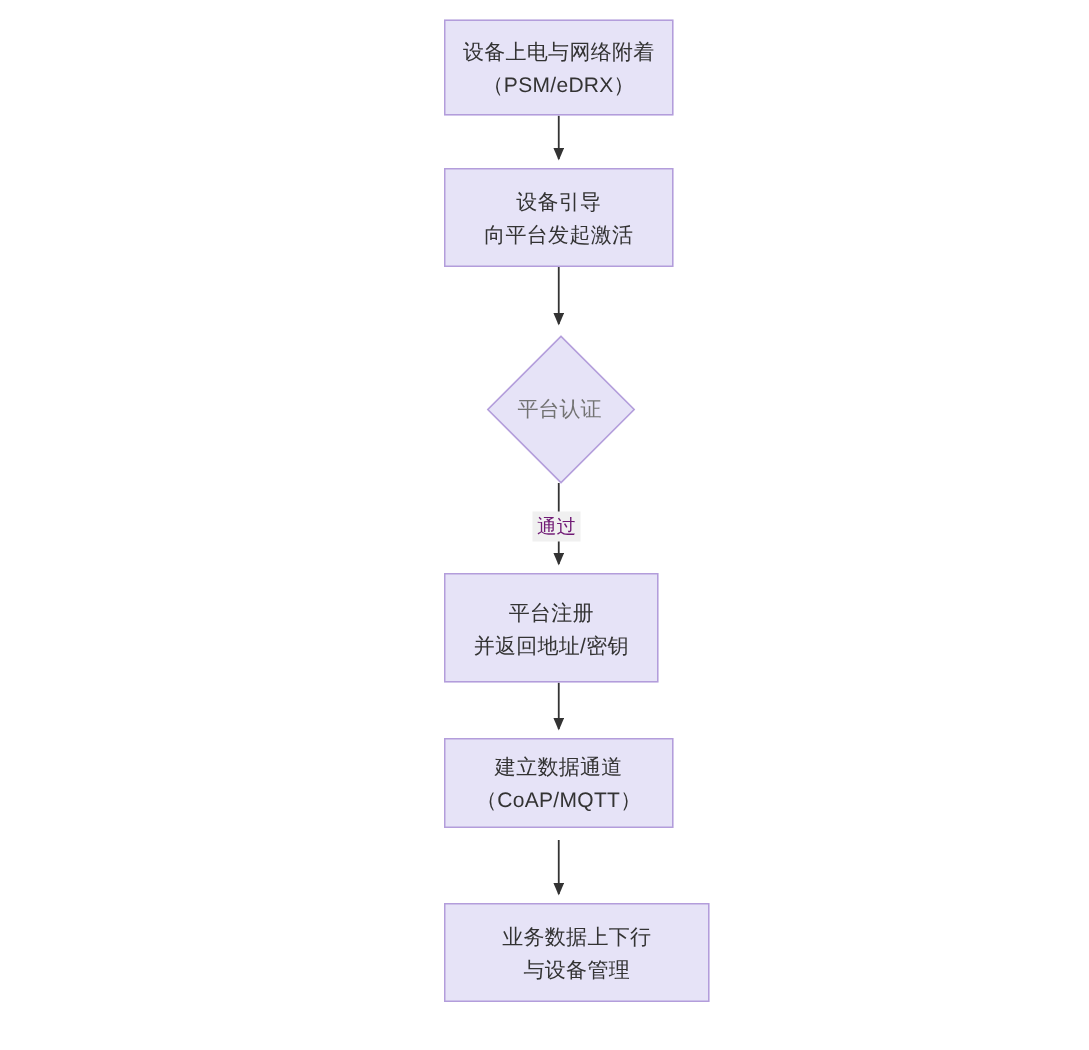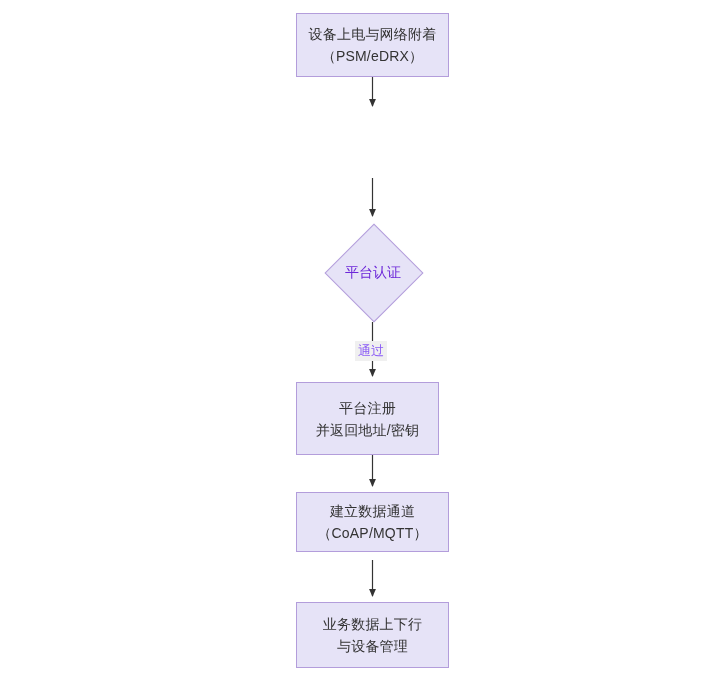--- a/index.html
+++ b/index.html
@@ -60,33 +60,33 @@
     height: 68px;
     margin-left: -34px;
     margin-top: -34px;
     background: #e6e3f7;
     border: 1px solid #b39ddb;
     transform: rotate(45deg);
   }
   .node-decision-label {
     position: relative;
     z-index: 2;
-    color: #6d28d9;
+    color: #737373;
     font-size: 14px;
     line-height: 22px;
     text-align: left;
     white-space: nowrap;
   }
   .node-label {
     white-space: pre-line;
   }
   .edge-label {
     position: absolute;
     background: #f0f0f0;
-    color: #8b5cf6;
+    color: #701a75;
     font-size: 13px;
     line-height: 18px;
     padding: 1px 3px;
     white-space: nowrap;
     box-sizing: border-box;
   }
 </style>
 </head>
 <body>
 
@@ -103,38 +103,42 @@
     <line x1="372.5" y1="322" x2="372.5" y2="376" stroke="#333333" stroke-width="1.2" marker-end="url(#arrowhead)"></line>
     <line x1="372.5" y1="455" x2="372.5" y2="486" stroke="#333333" stroke-width="1.2" marker-end="url(#arrowhead)"></line>
     <line x1="372.5" y1="560" x2="372.5" y2="596" stroke="#333333" stroke-width="1.2" marker-end="url(#arrowhead)"></line>
   </svg>
 
   <div class="node node-process" style="left:296px; top:13px; width:153px; height:64px;">
     <span class="node-label">设备上电与网络附着
 （PSM/eDRX）</span>
   </div>
 
+  <div class="node node-process" style="left:296px; top:112px; width:153px; height:66px;">
+    <span class="node-label">设备引导
+向平台发起激活</span>
+  </div>
 
   <div class="node-decision-wrap" style="left:325px; top:222px; width:96px; height:100px;">
     <div class="node-decision-shape"></div>
     <span class="node-decision-label">平台认证</span>
   </div>
 
   <div class="edge-label" style="left:355px; top:341px;">
     <span>通过</span>
   </div>
 
   <div class="node node-process" style="left:296px; top:382px; width:143px; height:73px;">
     <span class="node-label">平台注册
 并返回地址/密钥</span>
   </div>
 
   <div class="node node-process" style="left:296px; top:492px; width:153px; height:60px;">
     <span class="node-label">建立数据通道
 （CoAP/MQTT）</span>
   </div>
 
-  <div class="node node-process" style="left:296px; top:602px; width:153px; height:66px;text-align:center;">
+  <div class="node node-process" style="left:296px; top:602px; width:177px; height:66px;text-align:center;">
     <span class="node-label">业务数据上下行
 与设备管理</span>
   </div>
 
 </div>
 
 </body></html>

